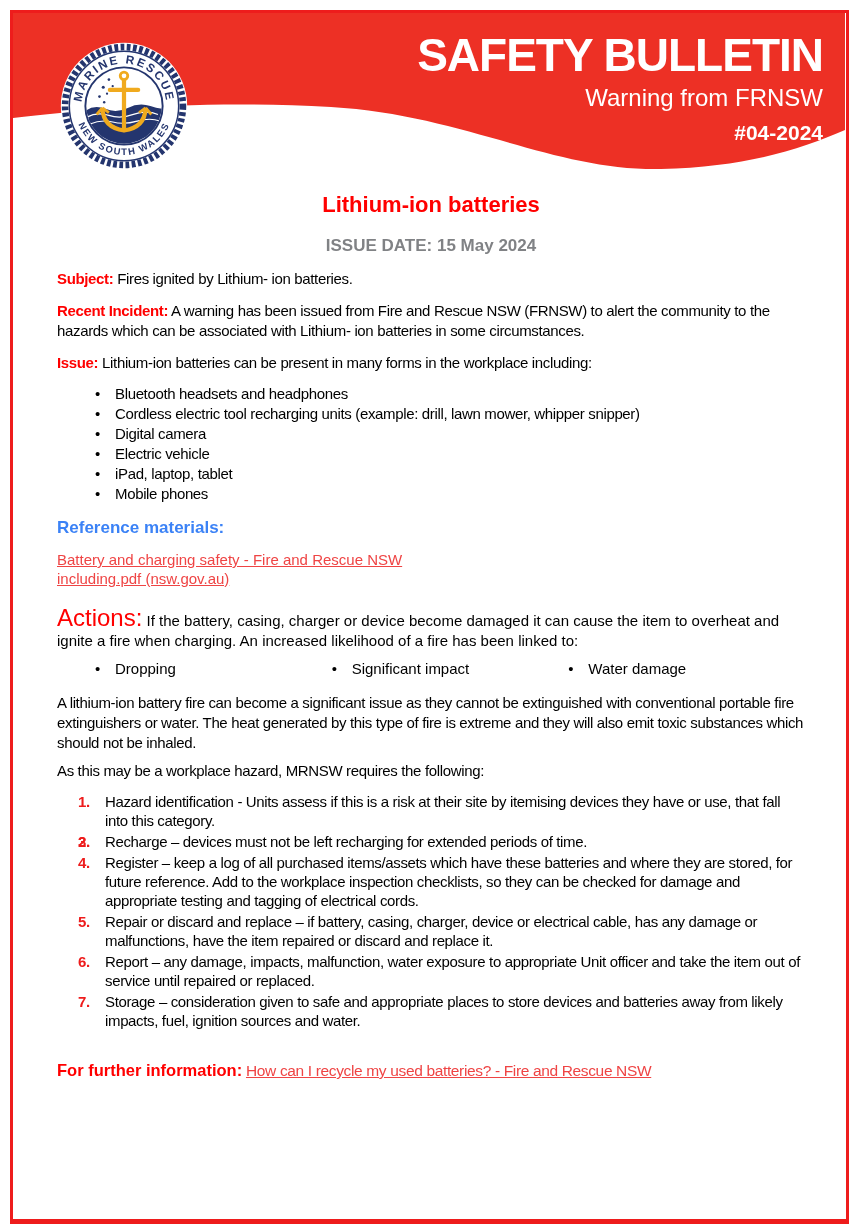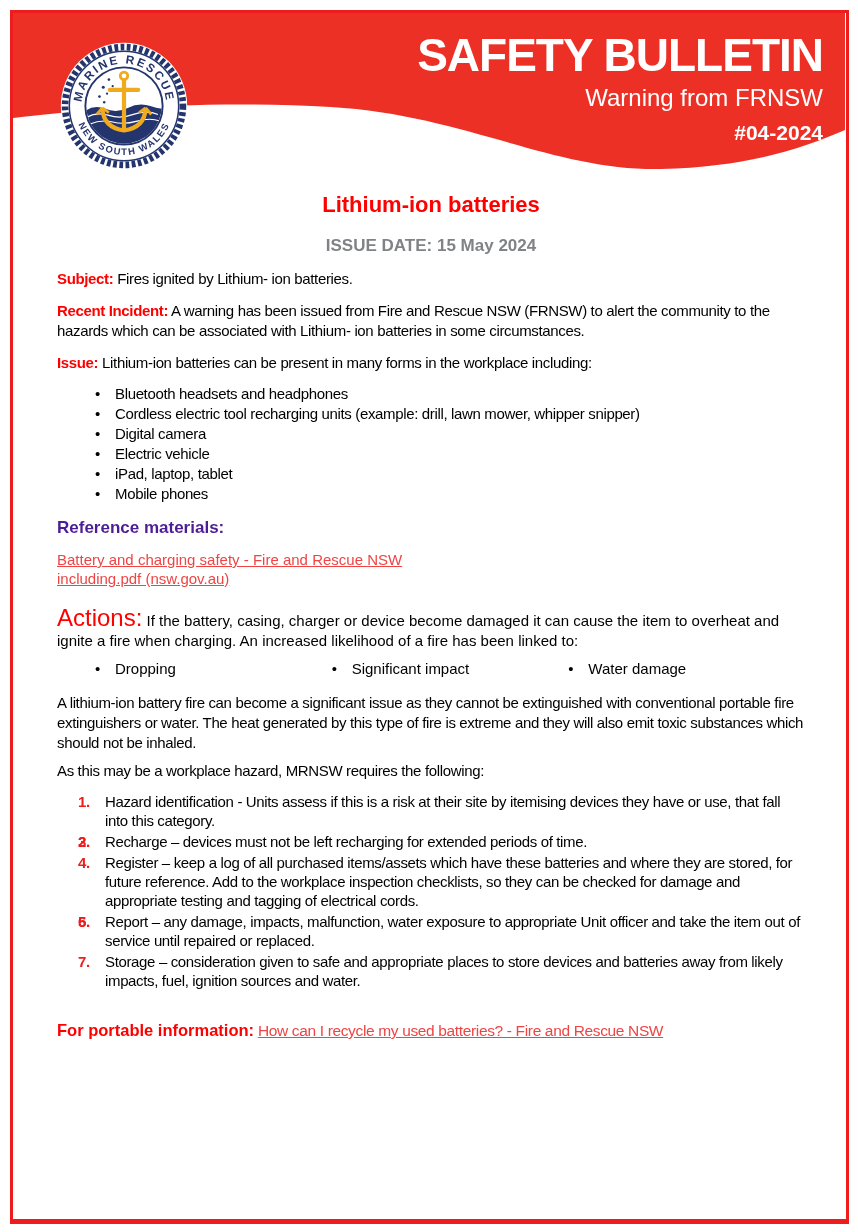--- a/index.html
+++ b/index.html
@@ -25,21 +25,21 @@
   .main {
     position:absolute; left:57px; top:183px; width:748px;
     font-size:15px; color:#000; letter-spacing:-0.35px; line-height:20px;
   }
   .doc-title { text-align:center; color:#ff0000; font-size:22px; font-weight:bold;
     letter-spacing:0; margin-top:12px; }
   .issue-date { text-align:center; color:#808285; font-size:17px; font-weight:bold;
     letter-spacing:0; margin-top:21px; }
   .lbl { color:#ff0000; font-weight:bold; }
   .lbl-big { color:#ff0000; font-weight:normal; font-size:24px; letter-spacing:0;margin-top:43px; }
-  .h-red { color:#4c1d95; font-weight:bold; font-size:17px; letter-spacing:0; }
+  .h-red { color:#3b82f6; font-weight:bold; font-size:17px; letter-spacing:0; }
   .wide { letter-spacing:0; }
   .p-subject { margin-top:13px; }
   .p-recent  { margin-top:12px; }
   .p-issue   { margin-top:12px; }
   ul.devices { margin-top:11px; padding-left:38px; list-style:none; }
   ul.devices li { position:relative; padding-left:20px; line-height:20px; }
   ul.devices li::before { content:"\2022"; position:absolute; left:0; top:0; }
   .ref-heading { margin-top:14px; }
   .links { margin-top:12px; line-height:19px; }
   a.doclink { color:#ef4444; text-decoration:underline; cursor:pointer; }
@@ -183,30 +183,31 @@
       <li>
         <span class="num">3.</span>
         <span>Recharge – devices must not be left recharging for extended periods of time.</span>
       </li>
       <li>
         <span class="num">4.</span>
         <span>Register – keep a log of all purchased items/assets which have these batteries and where they are stored, for future reference.  Add to the workplace inspection checklists, so they can be checked for damage and appropriate testing and tagging of electrical cords.</span>
       </li>
       <li>
         <span class="num">5.</span>
+        <span>Repair or discard and replace – if battery, casing, charger, device or electrical cable, has any damage or malfunctions, have the item repaired or discard and replace it.</span>
       </li>
       <li>
         <span class="num">6.</span>
         <span>Report – any damage, impacts, malfunction, water exposure to appropriate Unit officer and take the item out of service until repaired or replaced.</span>
       </li>
       <li>
         <span class="num">7.</span>
         <span>Storage – consideration given to safe and appropriate places to store devices and batteries away from likely impacts, fuel, ignition sources and water.</span>
       </li>
     </ol>
 
     <p class="p-further">
-      <span class="lbl">For portable information:</span>
+      <span class="lbl">For further information:</span>
       <a class="doclink" href="#">How can I recycle my used batteries? - Fire and Rescue NSW</a>
     </p>
 
   </div>
 </div>
 
 </body></html>

